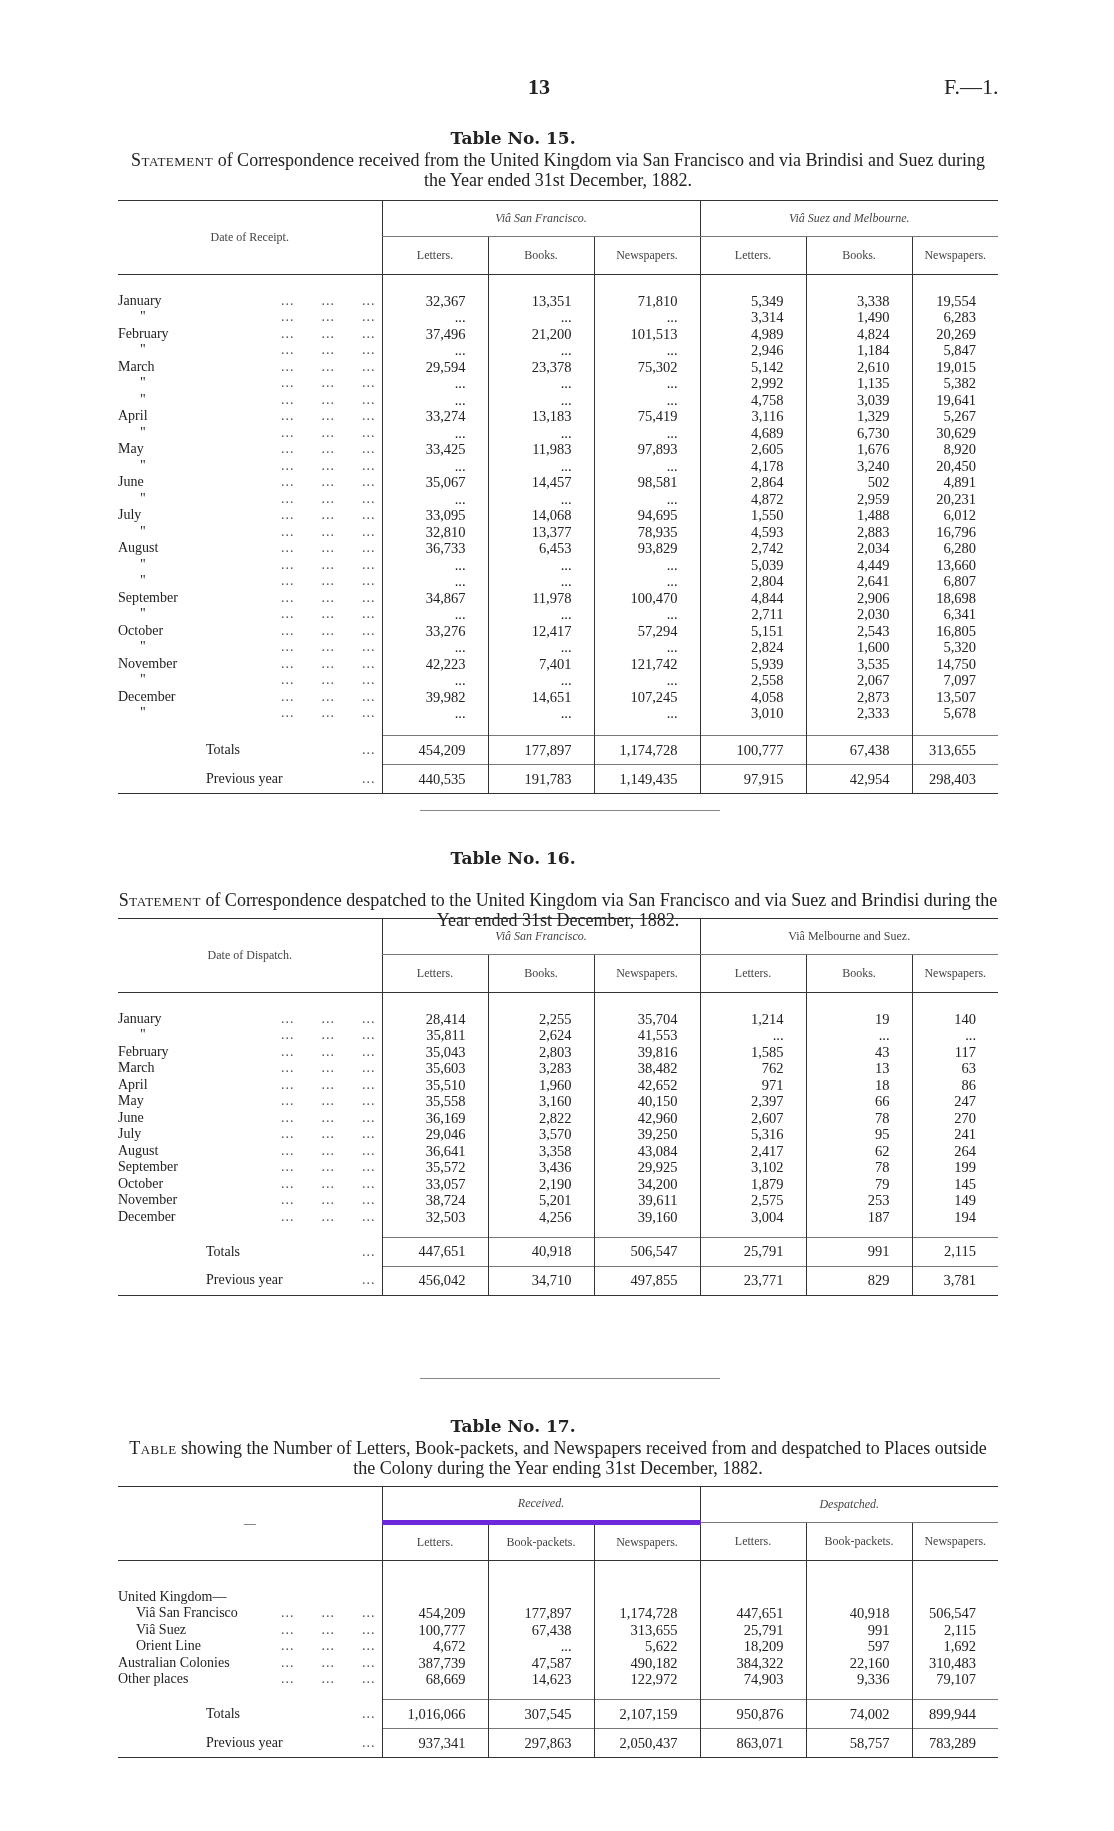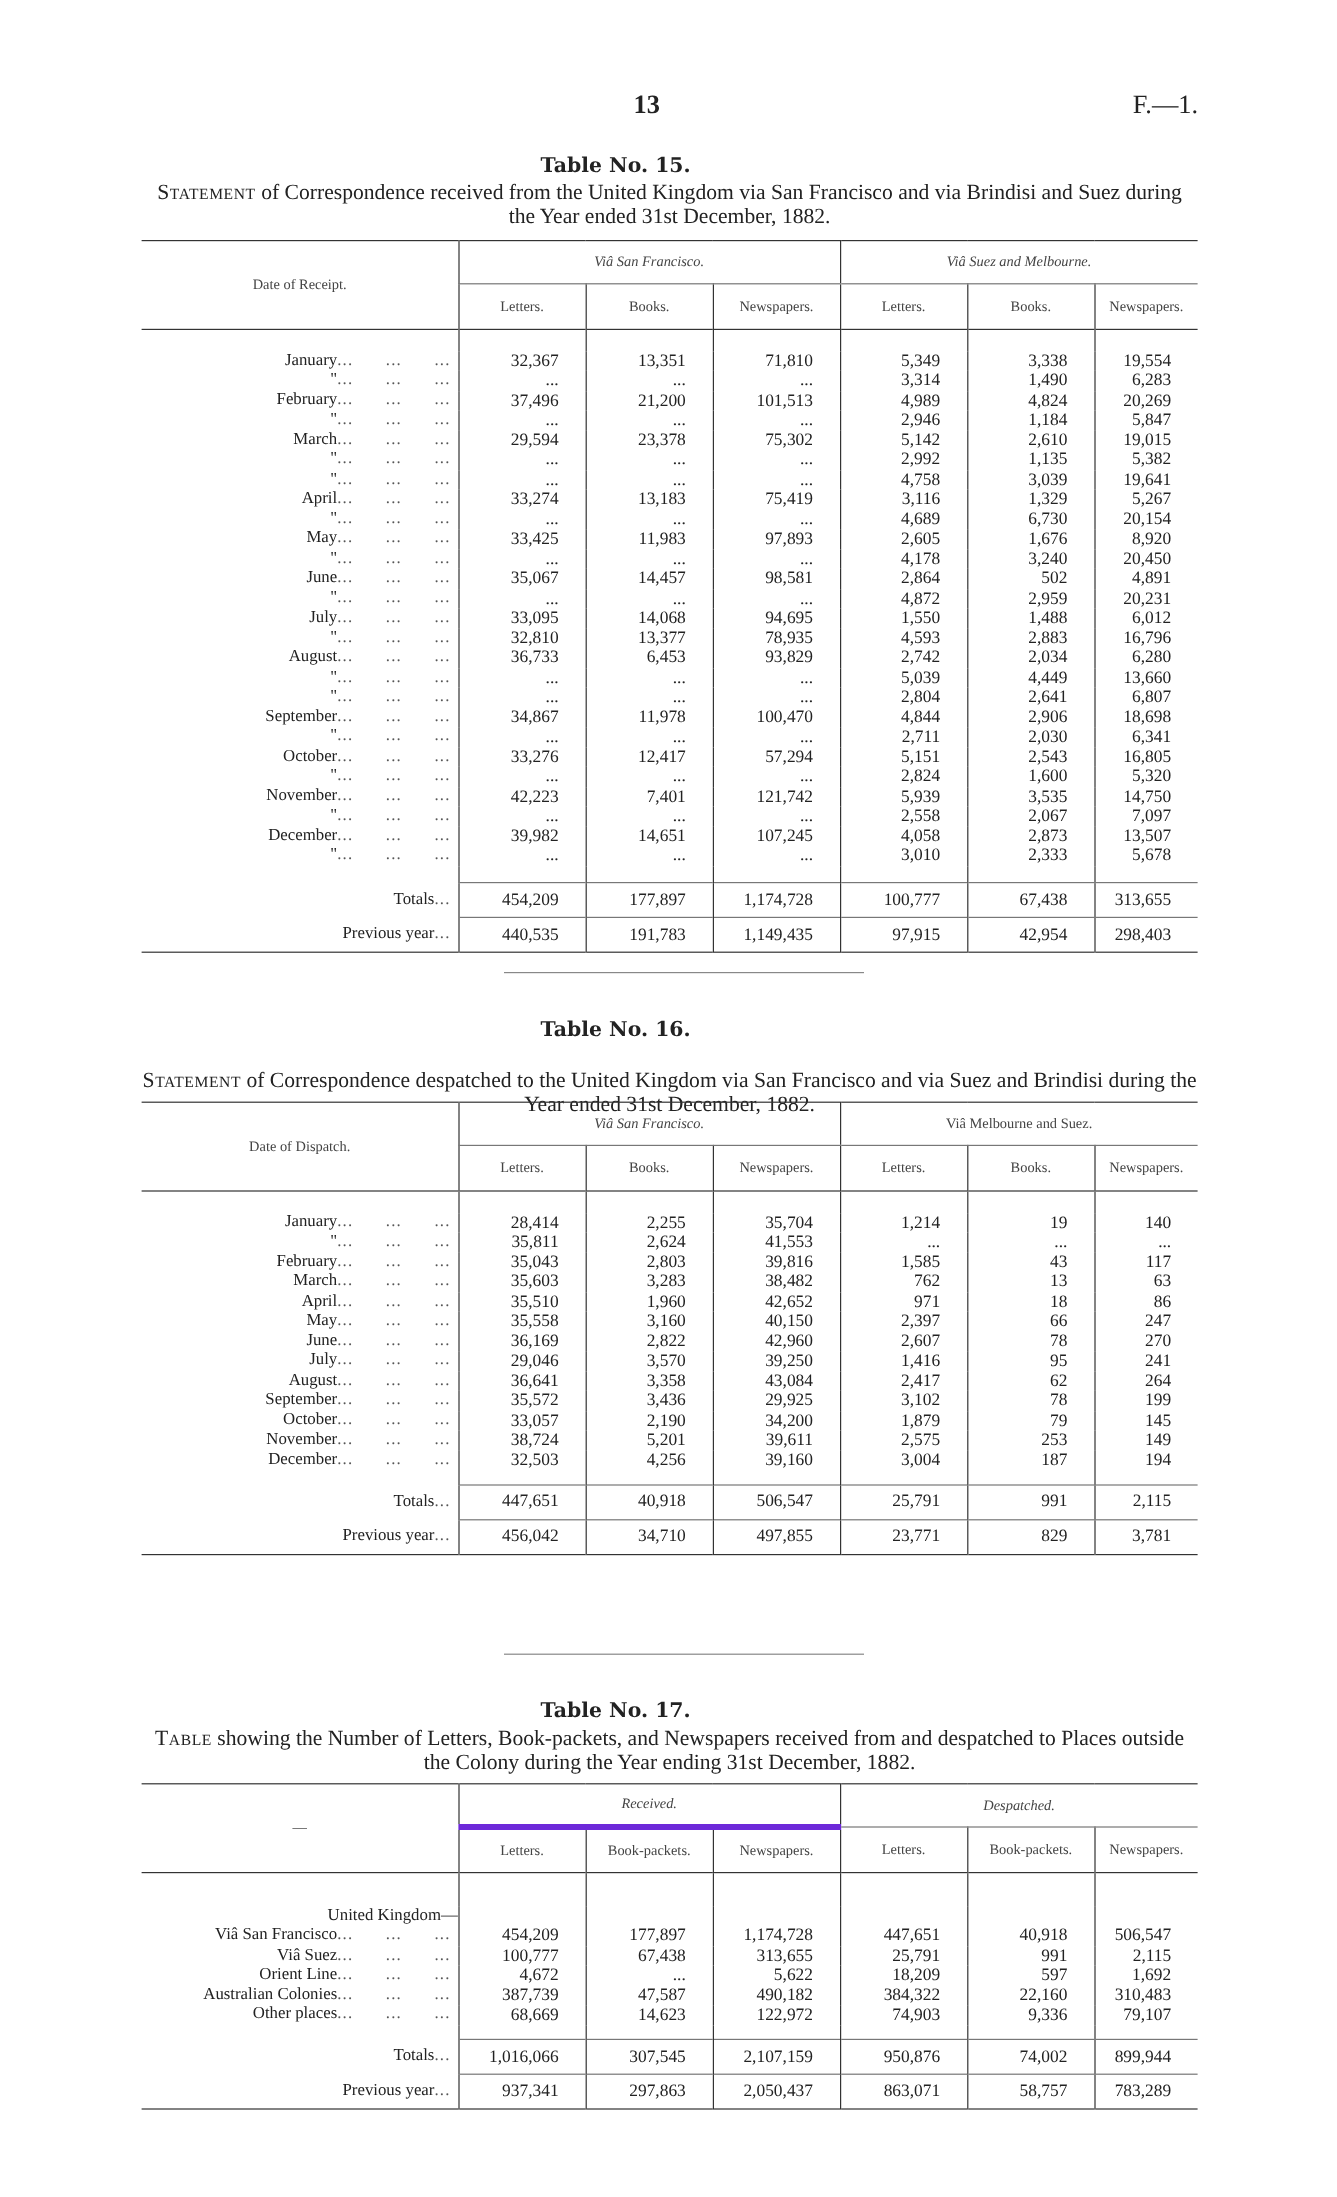--- a/index.html
+++ b/index.html
@@ -8,21 +8,21 @@
   .page-num { position:absolute; left:528px; top:0; font-size:22px; font-weight:bold; }
   .page-code { position:absolute; left:944px; top:0; font-size:22px; }
   .tbl-title { position:absolute; left:0; width:1026px; text-align:center; font-weight:bold; font-size:17px; font-family:"DejaVu Serif",serif; }
   .tbl-caption { position:absolute; left:118px; width:880px; text-align:center; font-size:18px; line-height:20px; }
   .sc { font-variant:small-caps; letter-spacing:0.5px; }
   .grid { position:absolute; left:118px; width:880px; border-collapse:collapse; font-size:14px; }
   .grid td, .grid th { padding:0; font-weight:normal; }
   .hdr-cell { font-size:12px; color:#444; text-align:center; }
   .vline { border-left:1px solid #333; }
   .num { text-align:right; padding-right:22px !important; font-family:"Liberation Serif",serif; font-size:14.5px; }
-  .lbl { text-align:right; padding-left:2px; white-space:nowrap; }
+  .lbl { text-align:left; padding-left:2px; white-space:nowrap; }
   .dots { color:#555; letter-spacing:1px; }
   .rule-top { border-top:1.5px solid #333; }
   .rule-thin { border-top:1px solid #777; }
   .tot td { height:28px; }
   .tot-lbl { padding-left:88px !important; }
   .data-row td { height:16.5px; line-height:16.5px; }
   .sep { position:absolute; height:1px; background:#888; }
 </style>
 </head>
 <body>
@@ -139,21 +139,21 @@
         <td class="num vline">1,329</td>
         <td class="num vline">5,267</td>
       </tr>
       <tr class="data-row">
         <td class="lbl" style="padding-left:22px;"><span>"</span><span class="dots" style="position:relative;float:right;padding-right:6px">...&nbsp;&nbsp;&nbsp;&nbsp;&nbsp;&nbsp;...&nbsp;&nbsp;&nbsp;&nbsp;&nbsp;&nbsp;...</span></td>
         <td class="num vline">...</td>
         <td class="num vline">...</td>
         <td class="num vline">...</td>
         <td class="num vline">4,689</td>
         <td class="num vline">6,730</td>
-        <td class="num vline">20,154</td>
+        <td class="num vline">30,629</td>
       </tr>
       <tr class="data-row">
         <td class="lbl" style=""><span>May</span><span class="dots" style="position:relative;float:right;padding-right:6px">...&nbsp;&nbsp;&nbsp;&nbsp;&nbsp;&nbsp;...&nbsp;&nbsp;&nbsp;&nbsp;&nbsp;&nbsp;...</span></td>
         <td class="num vline">33,425</td>
         <td class="num vline">11,983</td>
         <td class="num vline">97,893</td>
         <td class="num vline">2,605</td>
         <td class="num vline">1,676</td>
         <td class="num vline">8,920</td>
       </tr>
@@ -432,21 +432,21 @@
         <td class="num vline">42,960</td>
         <td class="num vline">2,607</td>
         <td class="num vline">78</td>
         <td class="num vline">270</td>
       </tr>
       <tr class="data-row">
         <td class="lbl" style=""><span>July</span><span class="dots" style="position:relative;float:right;padding-right:6px">...&nbsp;&nbsp;&nbsp;&nbsp;&nbsp;&nbsp;...&nbsp;&nbsp;&nbsp;&nbsp;&nbsp;&nbsp;...</span></td>
         <td class="num vline">29,046</td>
         <td class="num vline">3,570</td>
         <td class="num vline">39,250</td>
-        <td class="num vline">1,416</td>
+        <td class="num vline">5,316</td>
         <td class="num vline">95</td>
         <td class="num vline">241</td>
       </tr>
       <tr class="data-row">
         <td class="lbl" style=""><span>August</span><span class="dots" style="position:relative;float:right;padding-right:6px">...&nbsp;&nbsp;&nbsp;&nbsp;&nbsp;&nbsp;...&nbsp;&nbsp;&nbsp;&nbsp;&nbsp;&nbsp;...</span></td>
         <td class="num vline">36,641</td>
         <td class="num vline">3,358</td>
         <td class="num vline">43,084</td>
         <td class="num vline">2,417</td>
         <td class="num vline">62</td>

